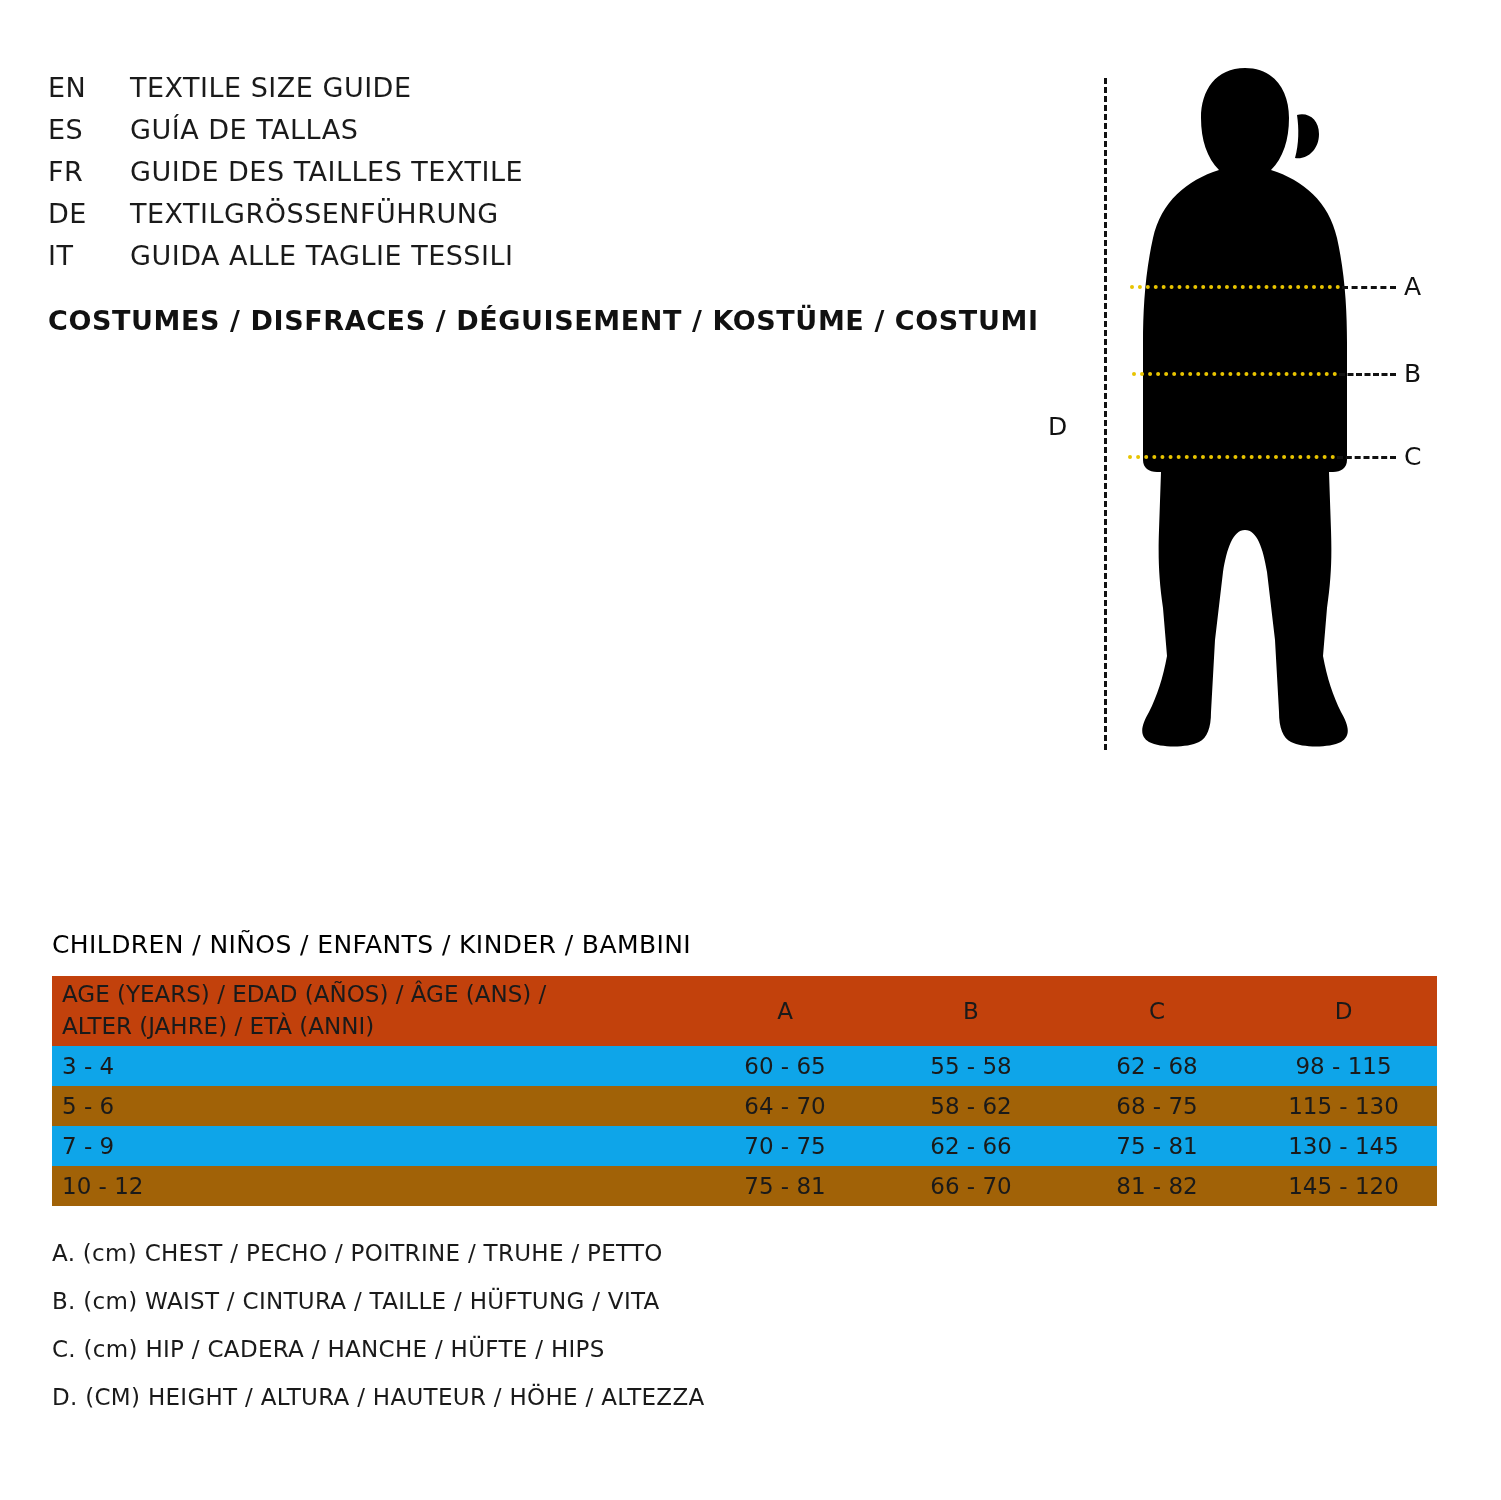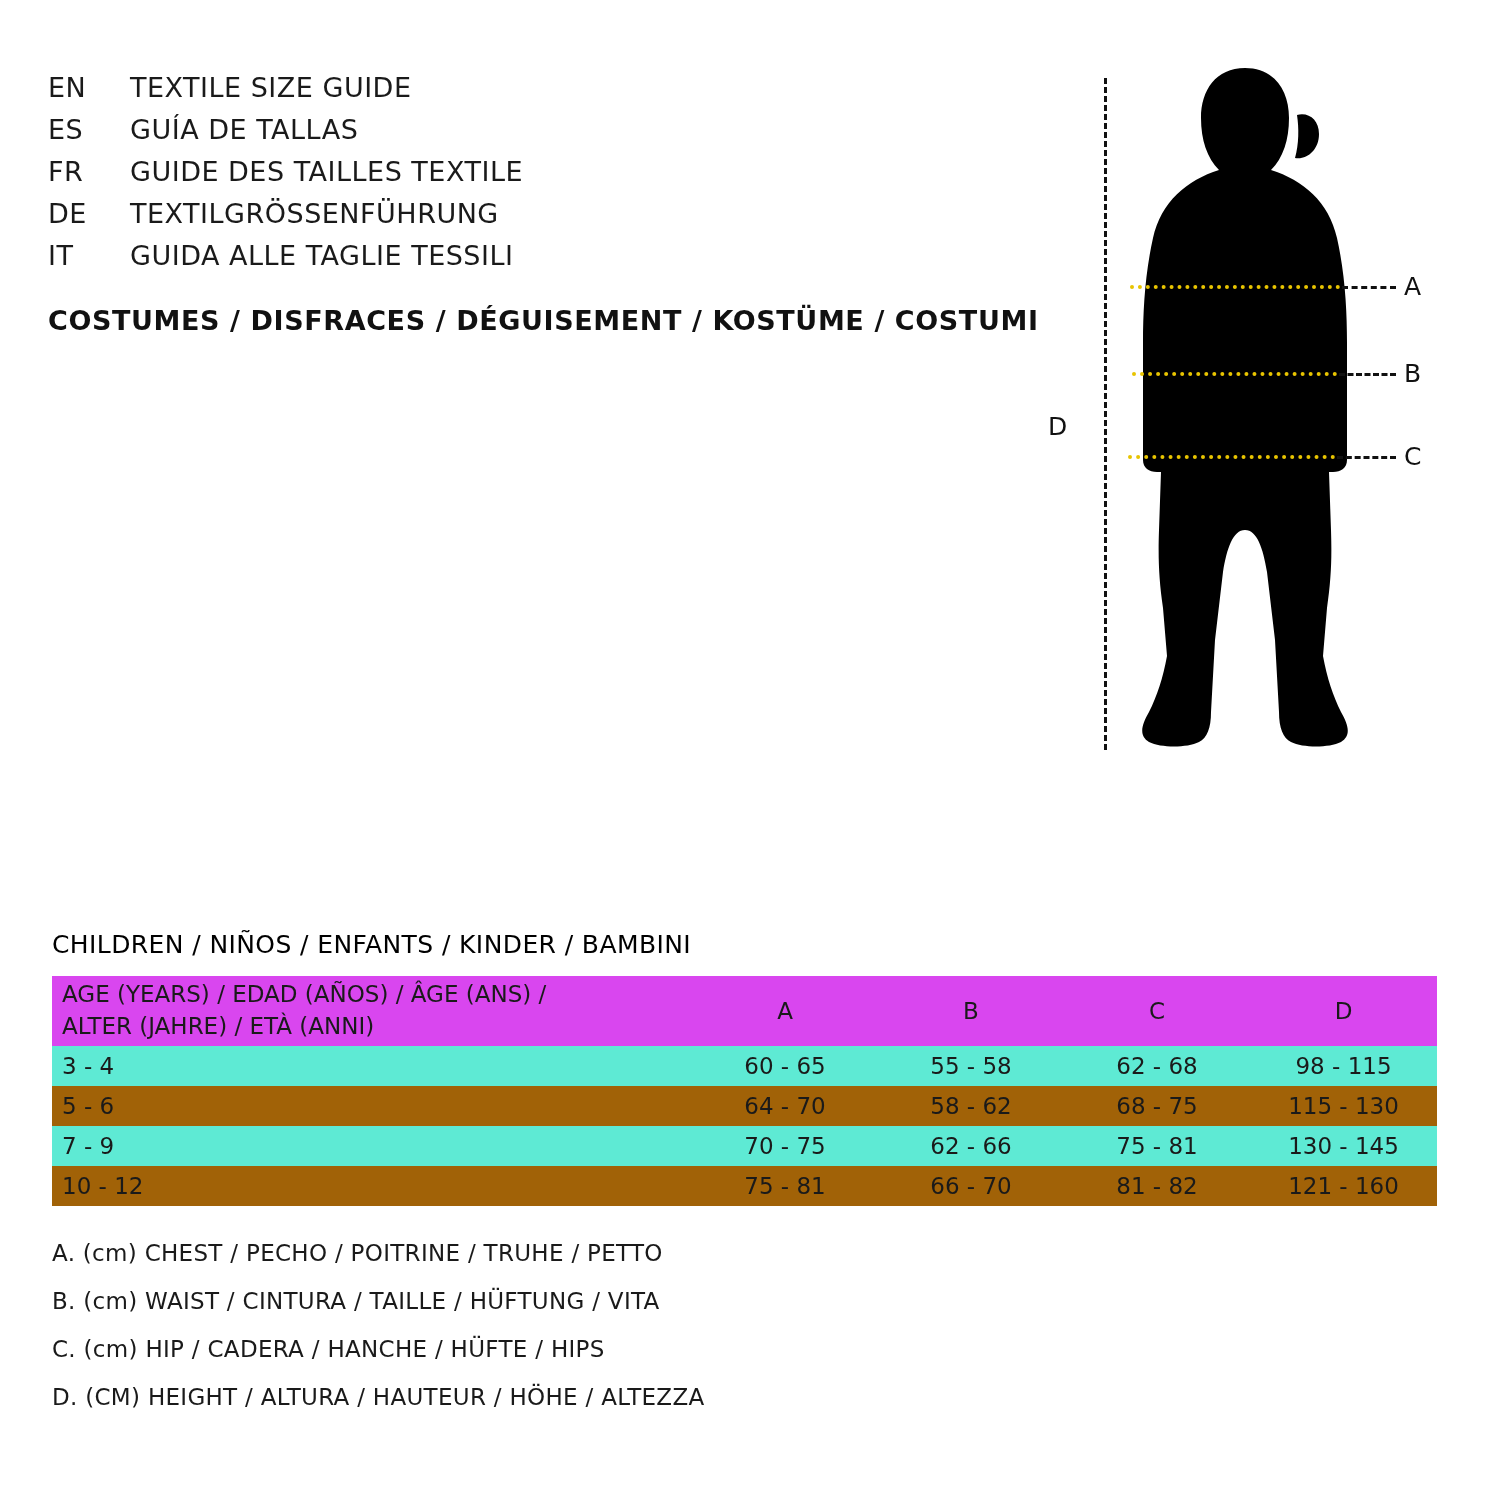--- a/index.html
+++ b/index.html
@@ -111,40 +111,40 @@
     table-layout: fixed;
   }
   table.size-table th,
   table.size-table td {
     font-weight: normal;
     font-size: 23px;
     color: #1a1a1a;
     padding: 0;
   }
   .head-row {
-    background: #d946ef;
+    background: #c2410c;
     height: 70px;
   }
   .head-label {
     text-align: left;
     padding-left: 10px !important;
     line-height: 1.38;
     font-size: 23px;
   }
   .head-col {
     text-align: center;
   }
   .data-row {
     height: 40px;
   }
   .data-row.alt {
     background: #a16207;
   }
   .data-row.plain {
-    background: #5eead4;
+    background: #0ea5e9;
   }
   .age-cell {
     text-align: left;
     padding-left: 10px !important;
   }
   .num-cell {
     text-align: center;
   }
 
   
@@ -299,21 +299,21 @@
         <td class="num-cell">70 - 75</td>
         <td class="num-cell">62 - 66</td>
         <td class="num-cell">75 - 81</td>
         <td class="num-cell">130 - 145</td>
       </tr>
       <tr class="data-row alt">
         <td class="age-cell">10 - 12</td>
         <td class="num-cell">75 - 81</td>
         <td class="num-cell">66 - 70</td>
         <td class="num-cell">81 - 82</td>
-        <td class="num-cell">121 - 160</td>
+        <td class="num-cell">145 - 120</td>
       </tr>
     </tbody>
   </table>
 </div>
 
 <div class="legend">
   <div class="legend-line">A. (cm) CHEST / PECHO / POITRINE / TRUHE / PETTO</div>
   <div class="legend-line">B. (cm) WAIST / CINTURA / TAILLE / HÜFTUNG / VITA</div>
   <div class="legend-line">C. (cm) HIP / CADERA / HANCHE / HÜFTE / HIPS</div>
   <div class="legend-line">D. (CM) HEIGHT / ALTURA / HAUTEUR / HÖHE / ALTEZZA</div>

